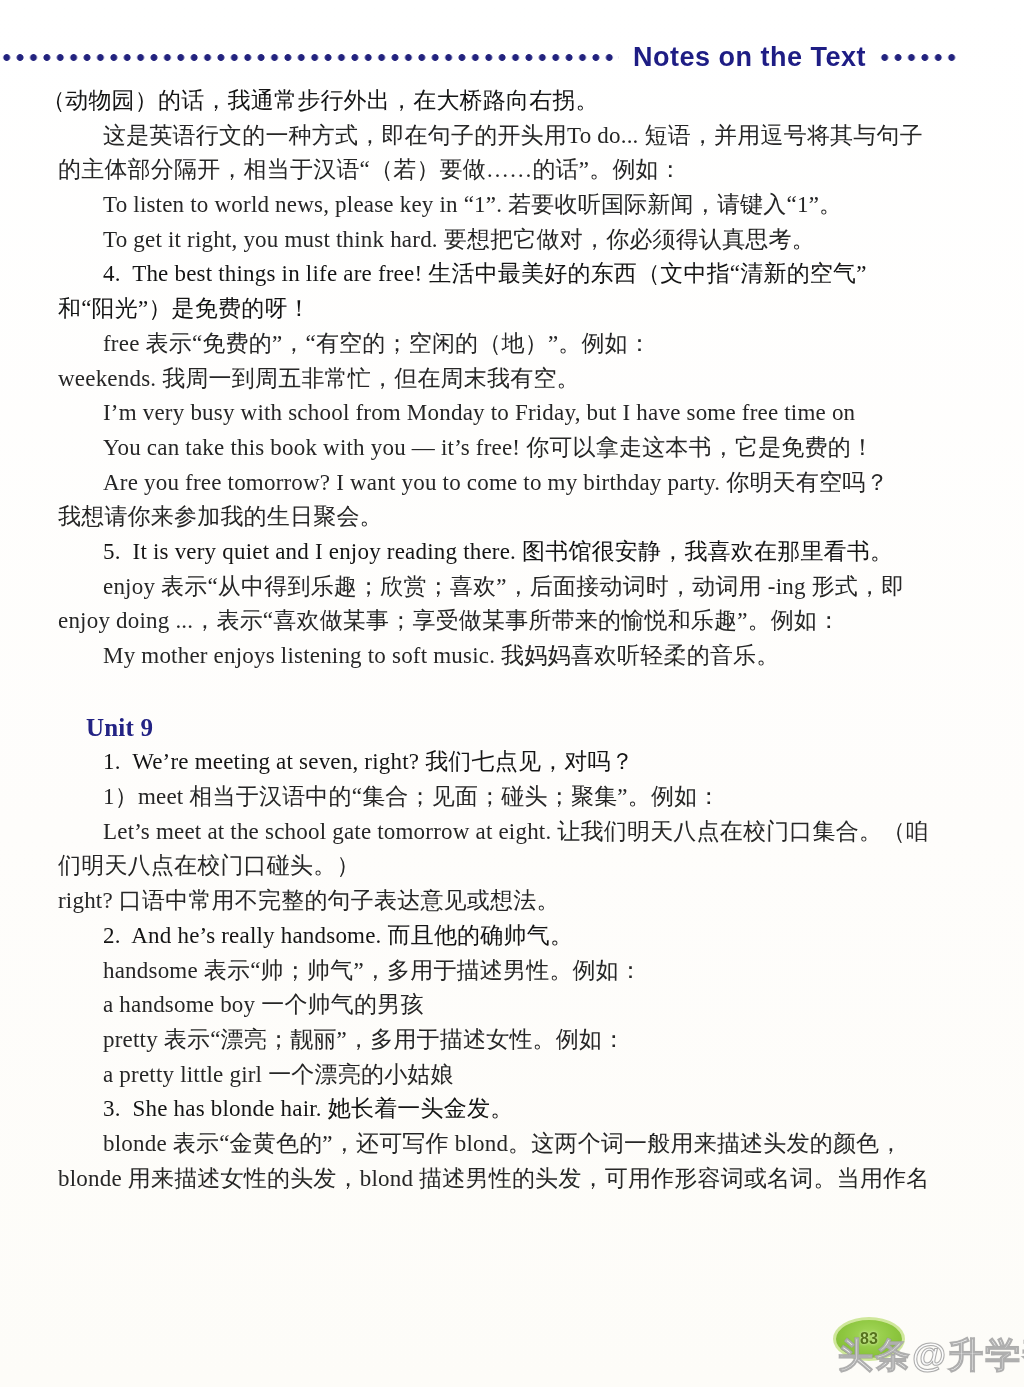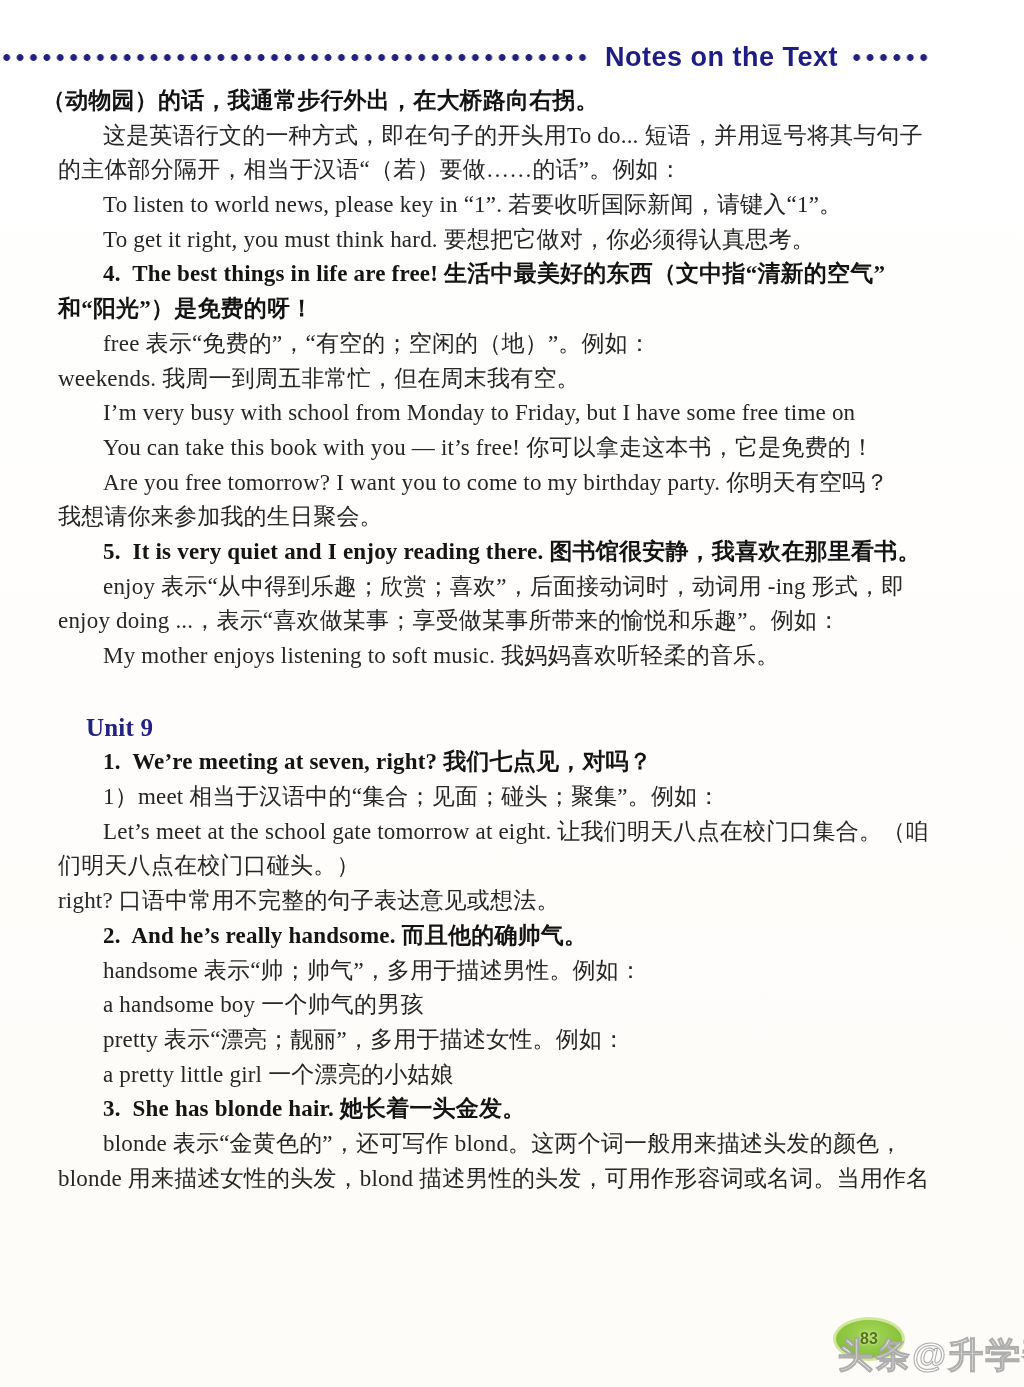--- a/index.html
+++ b/index.html
@@ -14,21 +14,21 @@
     font-family: "Liberation Serif", "DejaVu Serif", serif;
     color: #232323;
   }
   
   .header {
     position: absolute;
     top: 42px; left: 0; right: 0;
     height: 30px;
     display: flex;
     align-items: center;
-    padding-right: 94px;
+    padding-right: 66px;
   }
   .dots {
     height: 9px;
     background-image: radial-gradient(circle, #22227e 3px, rgba(34,34,126,0) 3.8px);
     background-size: 13.4px 9px;
     background-repeat: repeat-x;
     background-position: left center;
   }
   .dots.left { flex: 1 1 auto; }
   .dots.right { width: 80px; }
@@ -52,21 +52,21 @@
     display: block;
     white-space: pre;
     font-size: 23px;
     line-height: 34.7px;
     height: 34.7px;
     color: #262626;
     letter-spacing: 0.2px;
   }
   .line.p { margin-left: 45px; }
   .line.first { margin-left: -16px; }
-  .line.b { font-weight: bold; color: #141414; }
+  .line.b { font-weight: normal; color: #141414; }
   .line.unit {
     font-weight: bold;
     color: #232384;
     font-size: 25px;
     margin-top: 37px;
     margin-left: 28px;
   }
   
   .badge {
     position: absolute;

